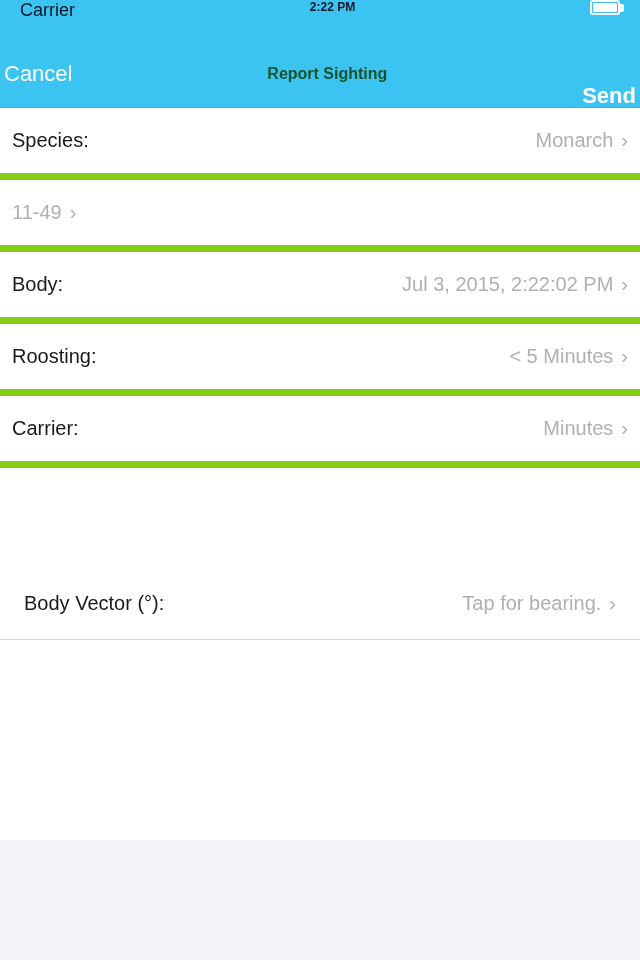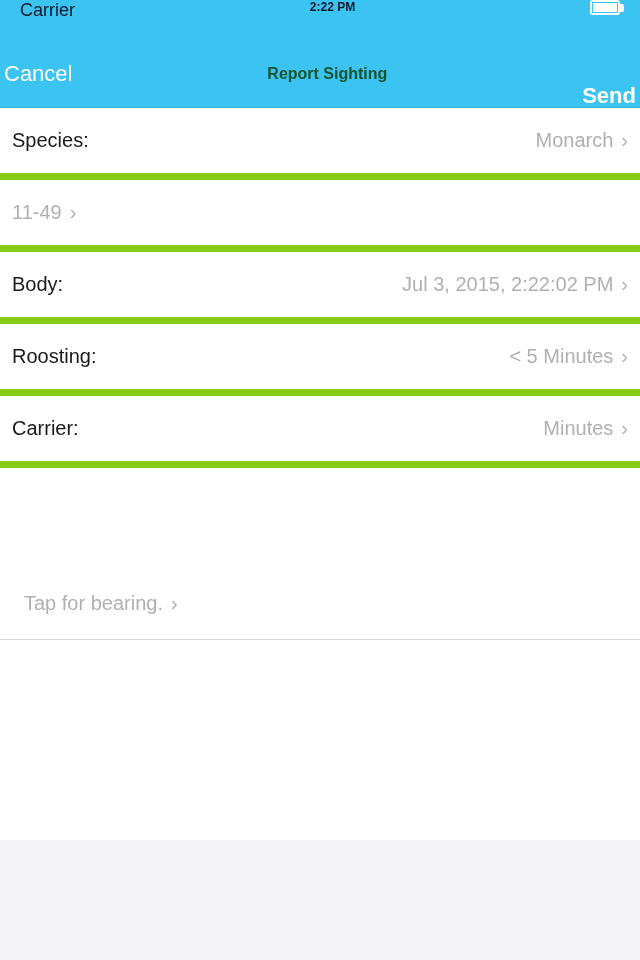--- a/index.html
+++ b/index.html
@@ -233,20 +233,21 @@
     <span class="row-label">Carrier:</span>
     <div class="row-value-container">
       <span class="row-value filled">Minutes</span>
       <span class="chevron">›</span>
     </div>
   </div>
 
   <div class="large-gap"></div>
 
   <div class="body-vector-row">
+    <span class="row-label">Body Vector (°):</span>
     <div class="row-value-container">
       <span class="row-value">Tap for bearing.</span>
       <span class="chevron">›</span>
     </div>
   </div>
 
   <div class="bottom-spacer"></div>
 
 </div>
 

